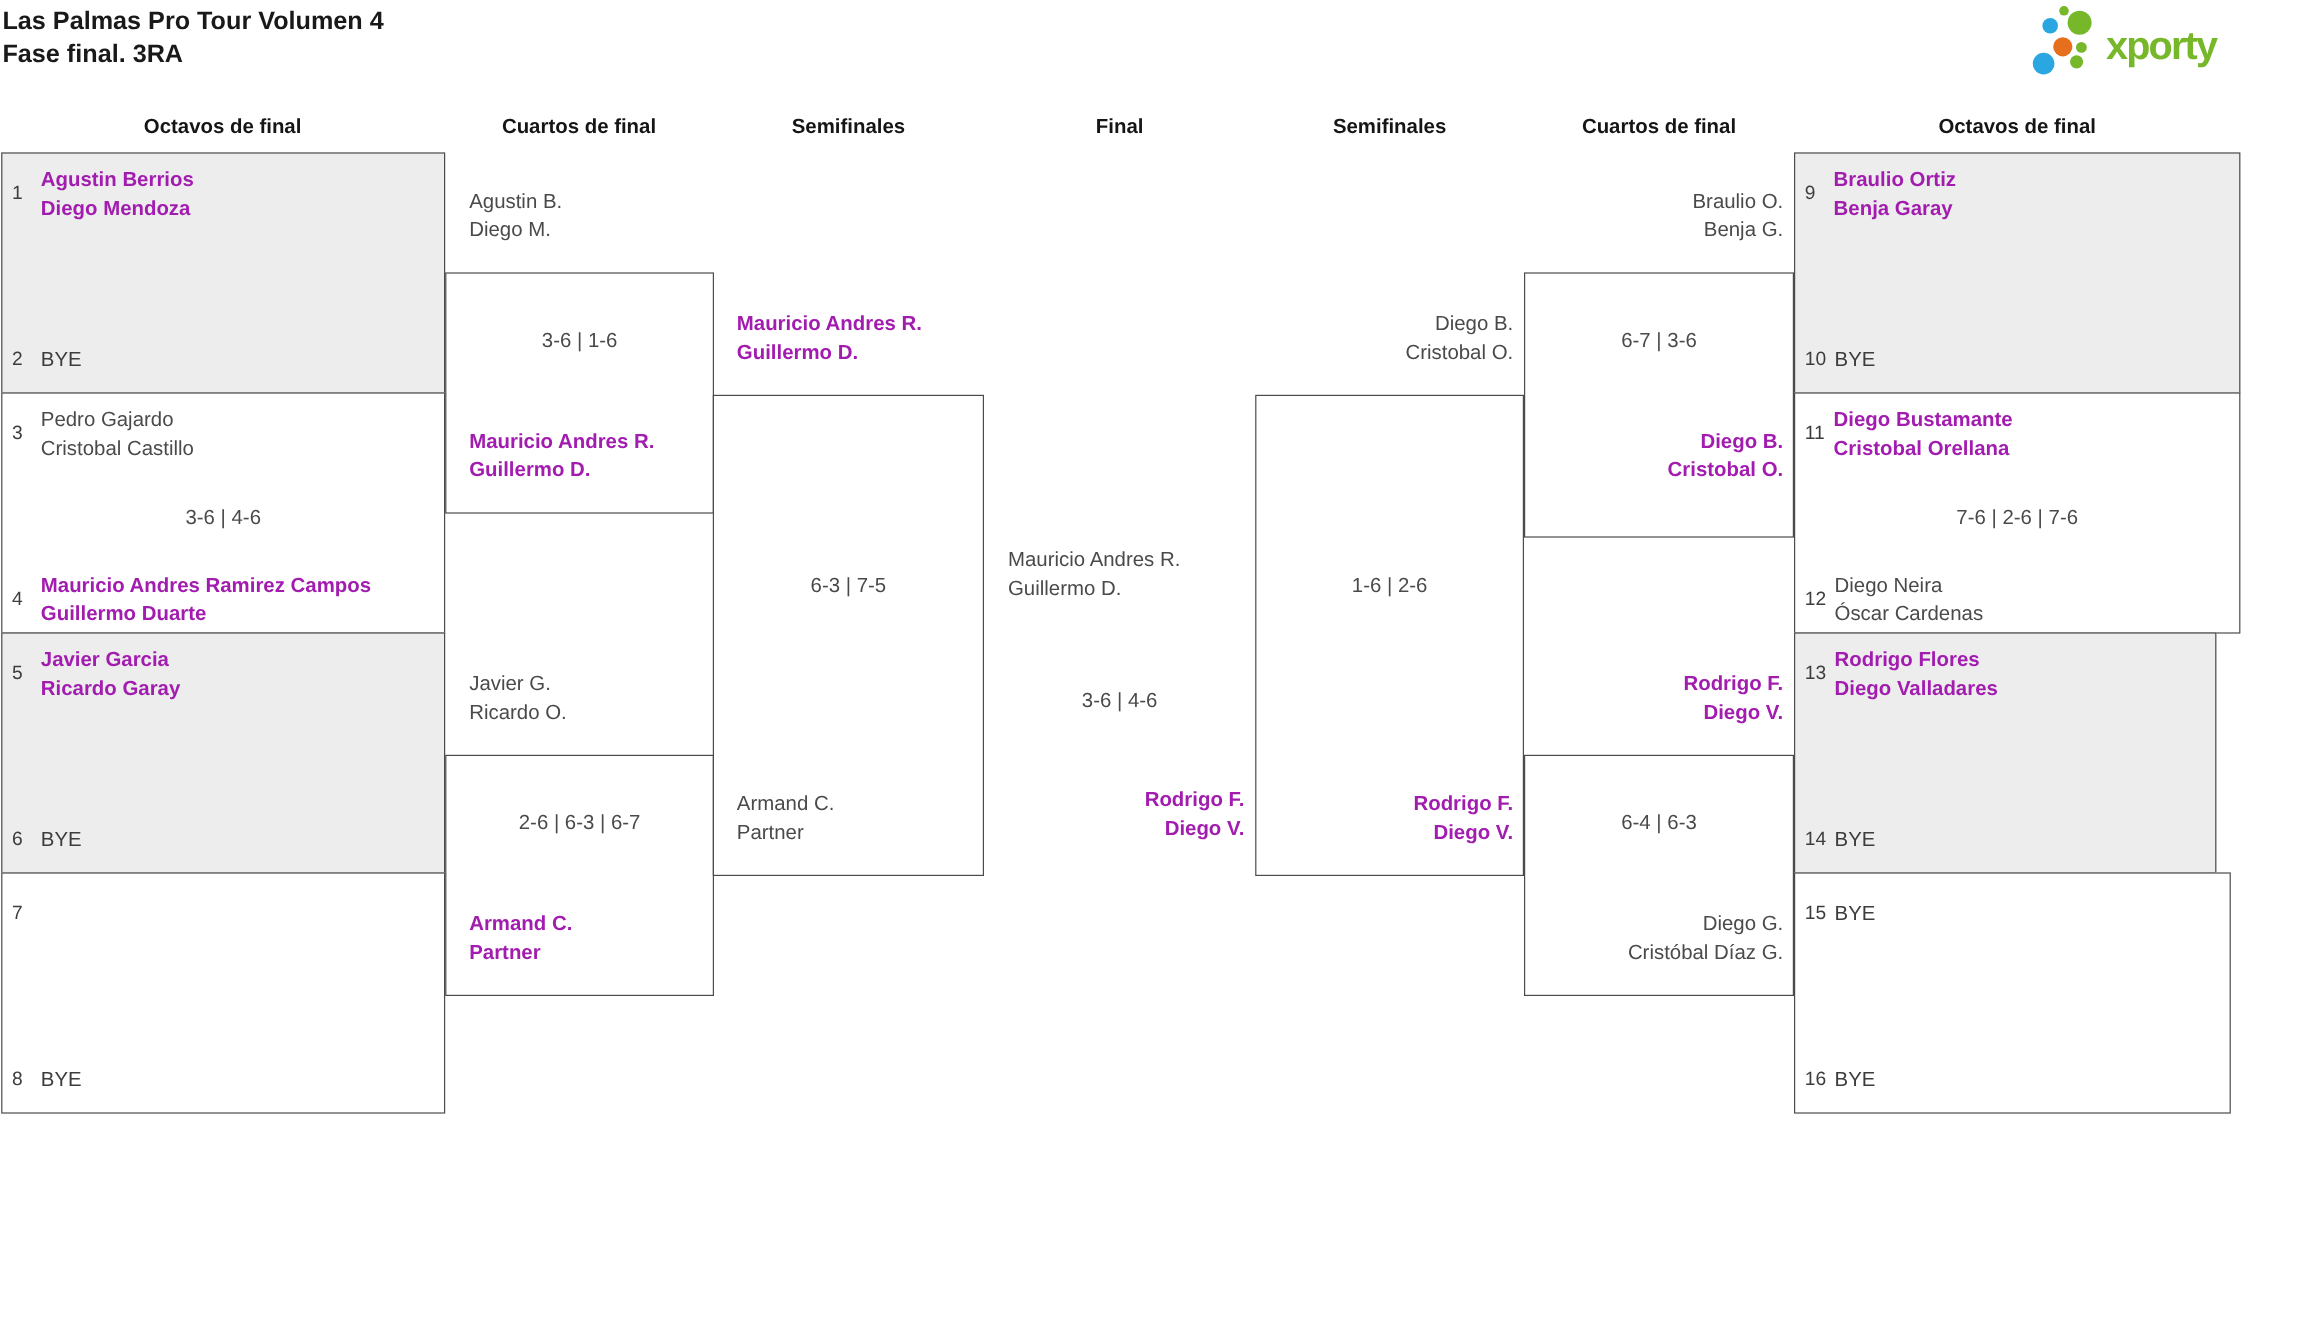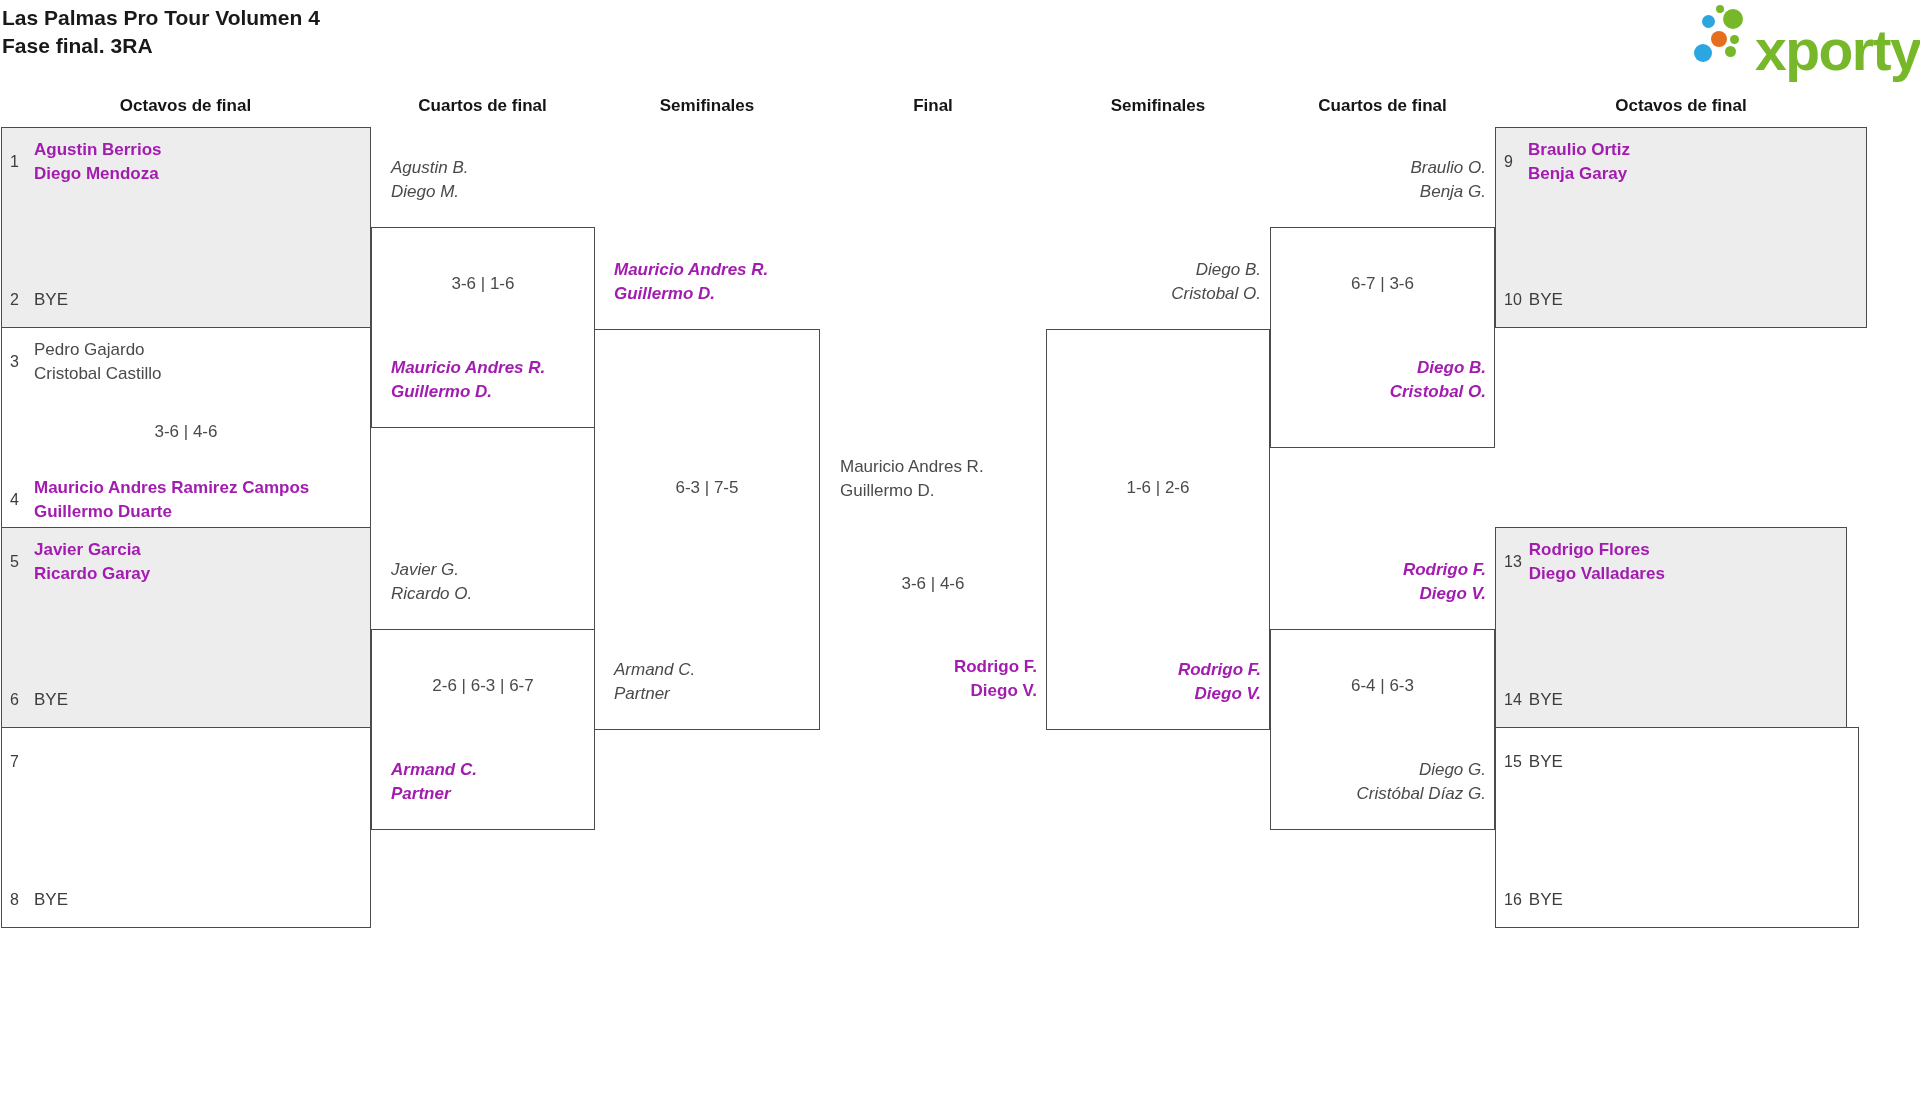--- a/index.html
+++ b/index.html
@@ -21,33 +21,33 @@
 
   .row{position:absolute;left:8px;right:6px;height:48px;display:flex;align-items:center;}
   .seed{min-width:17px;flex:none;font-size:16px;color:#3d3d3d;}
   .names{margin-left:7px;font-size:17px;line-height:24px;color:#4a4a4a;}
   .names.bold{font-weight:bold;color:#a21caf;}
   .names.bye{color:#3d3d3d;}
 
   .score{position:absolute;left:0;right:0;text-align:center;font-size:17px;
          line-height:24px;color:#4a4a4a;}
 
-  .pair{position:absolute;height:48px;display:flex;align-items:center;font-style:italic;}
+  .pair{position:absolute;height:48px;display:flex;align-items:center;}
   .pair.L{left:12px;}
   .pair.R{right:8px;text-align:right;justify-content:flex-end;}
 
   .final-p1{position:absolute;left:833px;top:455px;height:48px;display:flex;align-items:center;}
   .final-score{position:absolute;left:820px;width:226px;top:572px;}
   .final-p2{position:absolute;right:883px;top:655px;height:48px;display:flex;
             align-items:center;text-align:right;justify-content:flex-end;}
 
   
   .logo{position:absolute;left:1695px;top:2px;width:222px;height:74px;cursor:pointer;}
   .dot{position:absolute;border-radius:50%;}
-  .logo-text{position:absolute;left:60px;top:20px;font-size:57px;line-height:56px;
+  .logo-text{position:absolute;left:60px;top:8px;font-size:33px;line-height:56px;
              font-weight:bold;letter-spacing:-1.5px;white-space:nowrap;}
 </style>
 </head>
 <body>
 
 <div class="canvas">
 
   <div class="title">
     <div>Las Palmas Pro Tour Volumen 4</div>
     <div>Fase final. 3RA</div>
@@ -261,20 +261,37 @@
     </div>
     <div class="row" style="top:148px">
       <div class="seed">10</div>
       <div class="names bye">
         <div>BYE</div>
         <div></div>
       </div>
     </div>
   </div>
 
+  <div class="box" style="left:1495px;top:327px;width:372px;height:201px">
+    <div class="row" style="top:10px">
+      <div class="seed">11</div>
+      <div class="names bold">
+        <div>Diego Bustamante</div>
+        <div>Cristobal Orellana</div>
+      </div>
+    </div>
+    <div class="score" style="top:92px">7-6 | 2-6 | 7-6</div>
+    <div class="row" style="top:148px">
+      <div class="seed">12</div>
+      <div class="names">
+        <div>Diego Neira</div>
+        <div>Óscar Cardenas</div>
+      </div>
+    </div>
+  </div>
 
   <div class="box shaded" style="left:1495px;top:527px;width:352px;height:201px">
     <div class="row" style="top:10px">
       <div class="seed">13</div>
       <div class="names bold">
         <div>Rodrigo Flores</div>
         <div>Diego Valladares</div>
       </div>
     </div>
     <div class="row" style="top:148px">

